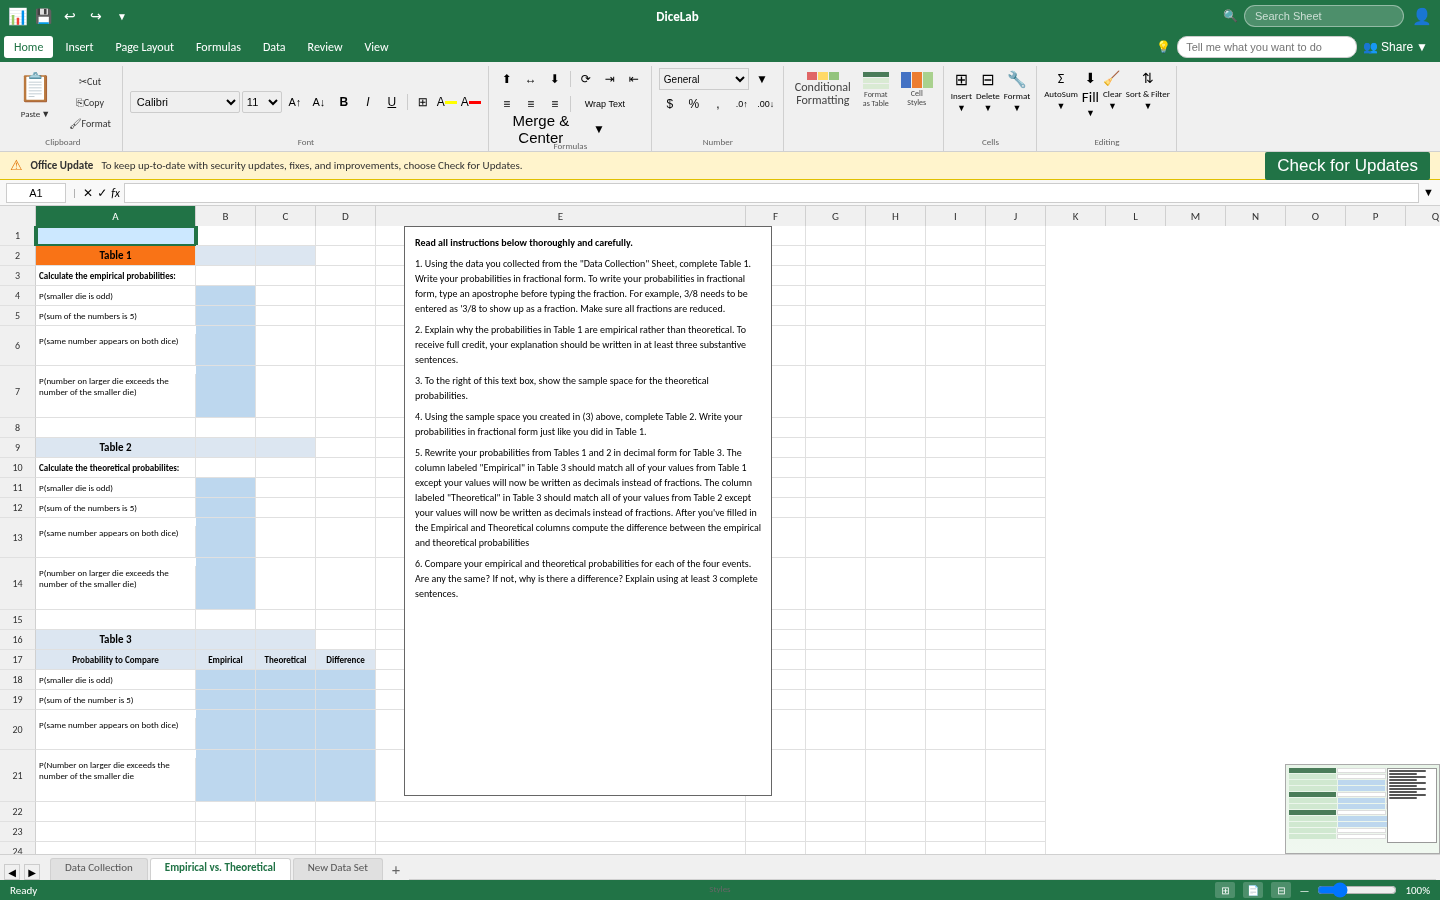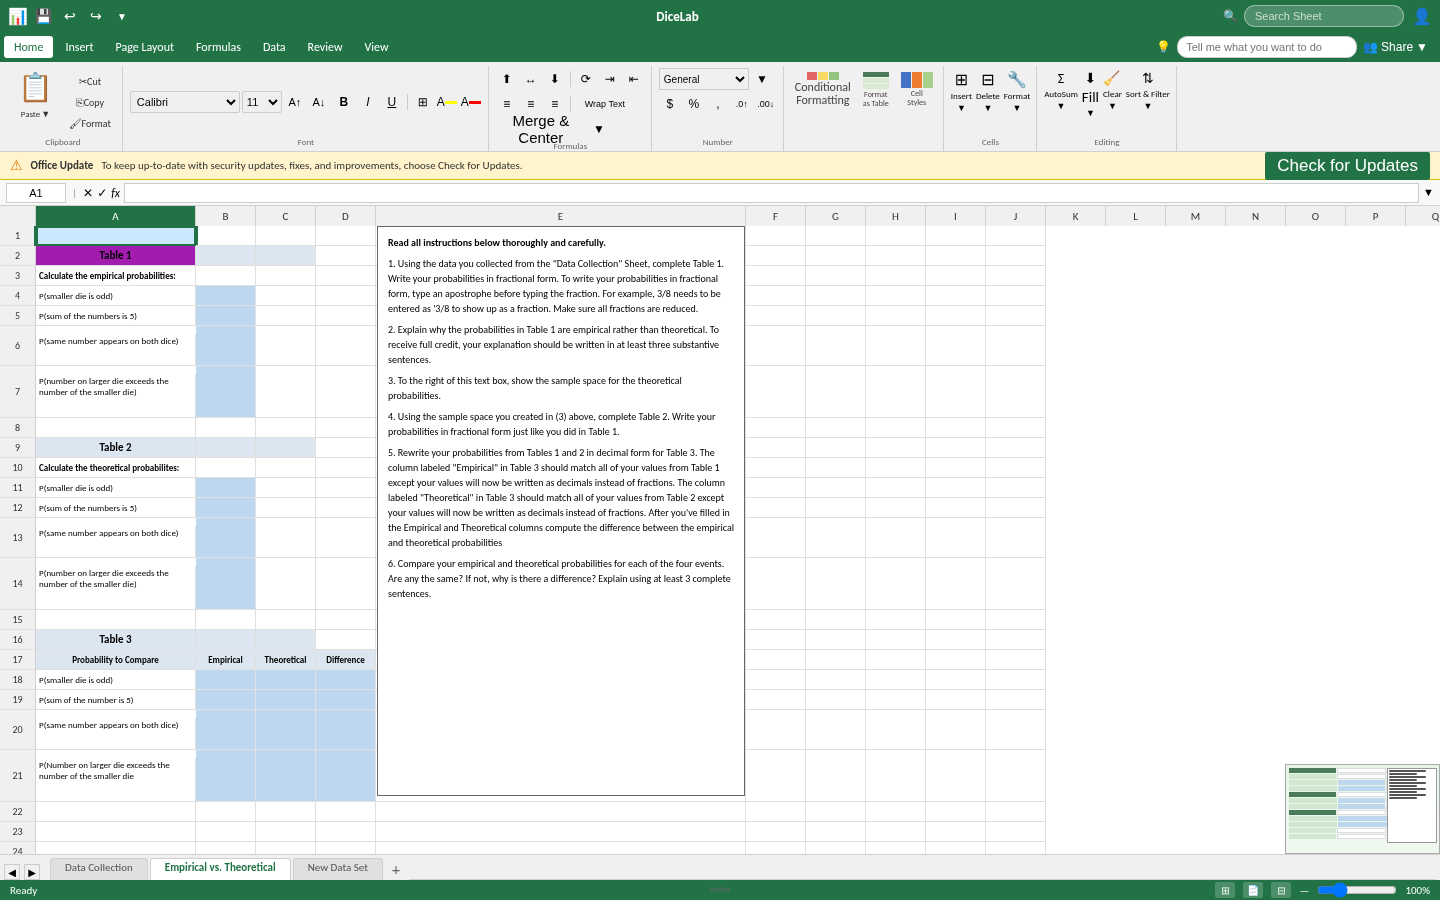--- a/index.html
+++ b/index.html
@@ -689,21 +689,21 @@
         <div class="cell cw-e"></div>
         <div class="cell cw-f"></div>
         <div class="cell cw-other"></div>
         <div class="cell cw-other"></div>
         <div class="cell cw-other"></div>
         <div class="cell cw-other"></div>
       </div>
 
       <div class="grid-row">
         <div class="row-num">2</div>
-        <div class="cell cw-a bold center" style="background:#a21caf;">Table 1</div>
+        <div class="cell cw-a bold center" style="background:#f97316;">Table 1</div>
         <div class="cell cw-b" style="background:#dce6f1;"></div>
         <div class="cell cw-c" style="background:#dce6f1;"></div>
         <div class="cell cw-d"></div>
         <div class="cell cw-e"></div>
         <div class="cell cw-f"></div>
         <div class="cell cw-other"></div>
         <div class="cell cw-other"></div>
         <div class="cell cw-other"></div>
         <div class="cell cw-other"></div>
       </div>
@@ -1010,21 +1010,21 @@
             <div class="cell cw-e"></div>
             <div class="cell cw-f"></div>
             <div class="cell cw-other"></div>
             <div class="cell cw-other"></div>
             <div class="cell cw-other"></div>
             <div class="cell cw-other"></div>
           </div>
         </div>
     </div>
 
-    <div style="position:absolute; top:0; left:377px; width:368px; height:570px; background:white; border: 1px solid #666; padding: 8px 10px; font-size:10px; line-height:1.5; z-index:10; overflow:hidden;">
+    <div style="position:absolute; top:0; left:404px; width:368px; height:570px; background:white; border: 1px solid #666; padding: 8px 10px; font-size:10px; line-height:1.5; z-index:10; overflow:hidden;">
       <div style="font-weight:bold; margin-bottom:6px;">Read all instructions below thoroughly and carefully.</div>
       <div style="margin-bottom:6px;">
         <span>1. Using the data you collected from the "Data Collection" Sheet, complete Table 1. Write your probabilities in fractional form. To write your probabilities in fractional form, type an apostrophe before typing the fraction. For example, 3/8 needs to be entered as '3/8 to show up as a fraction. Make sure all fractions are reduced.</span>
       </div>
       <div style="margin-bottom:6px;">
         <span>2. Explain why the probabilities in Table 1 are empirical rather than theoretical. To receive full credit, your explanation should be written in at least three substantive sentences.</span>
       </div>
       <div style="margin-bottom:6px;">
         <span>3. To the right of this text box, show the sample space for the theoretical probabilities.</span>
       </div>

